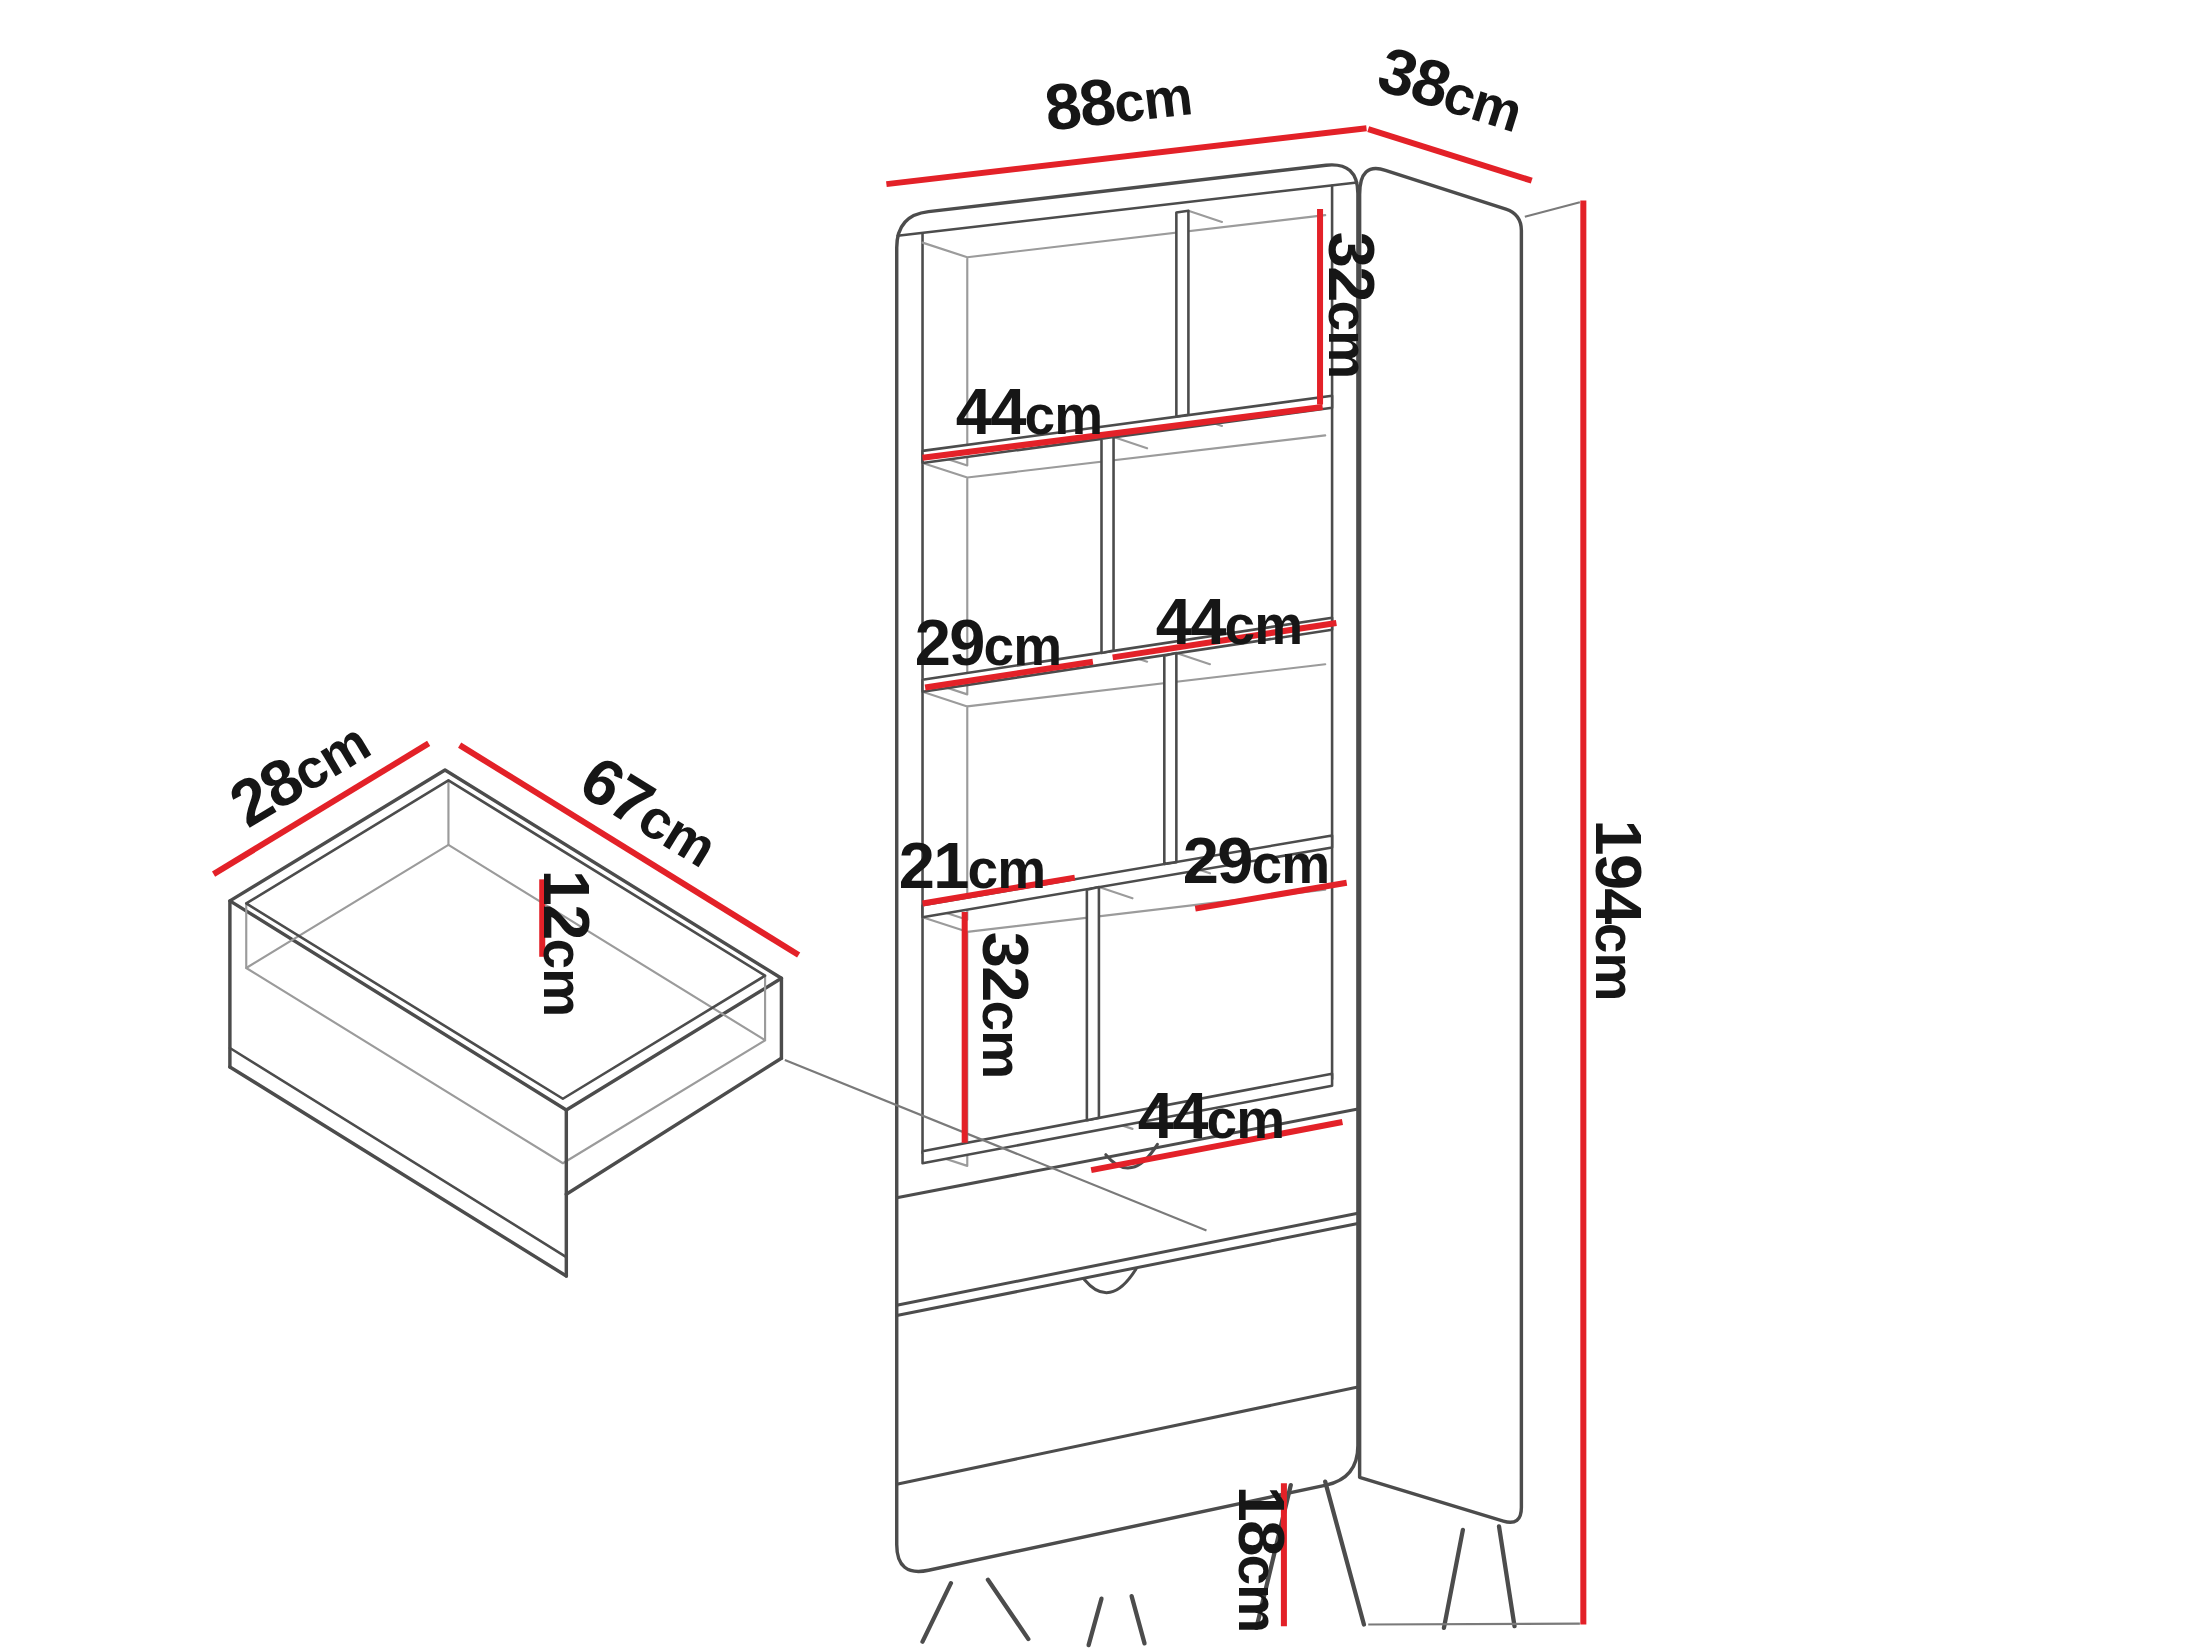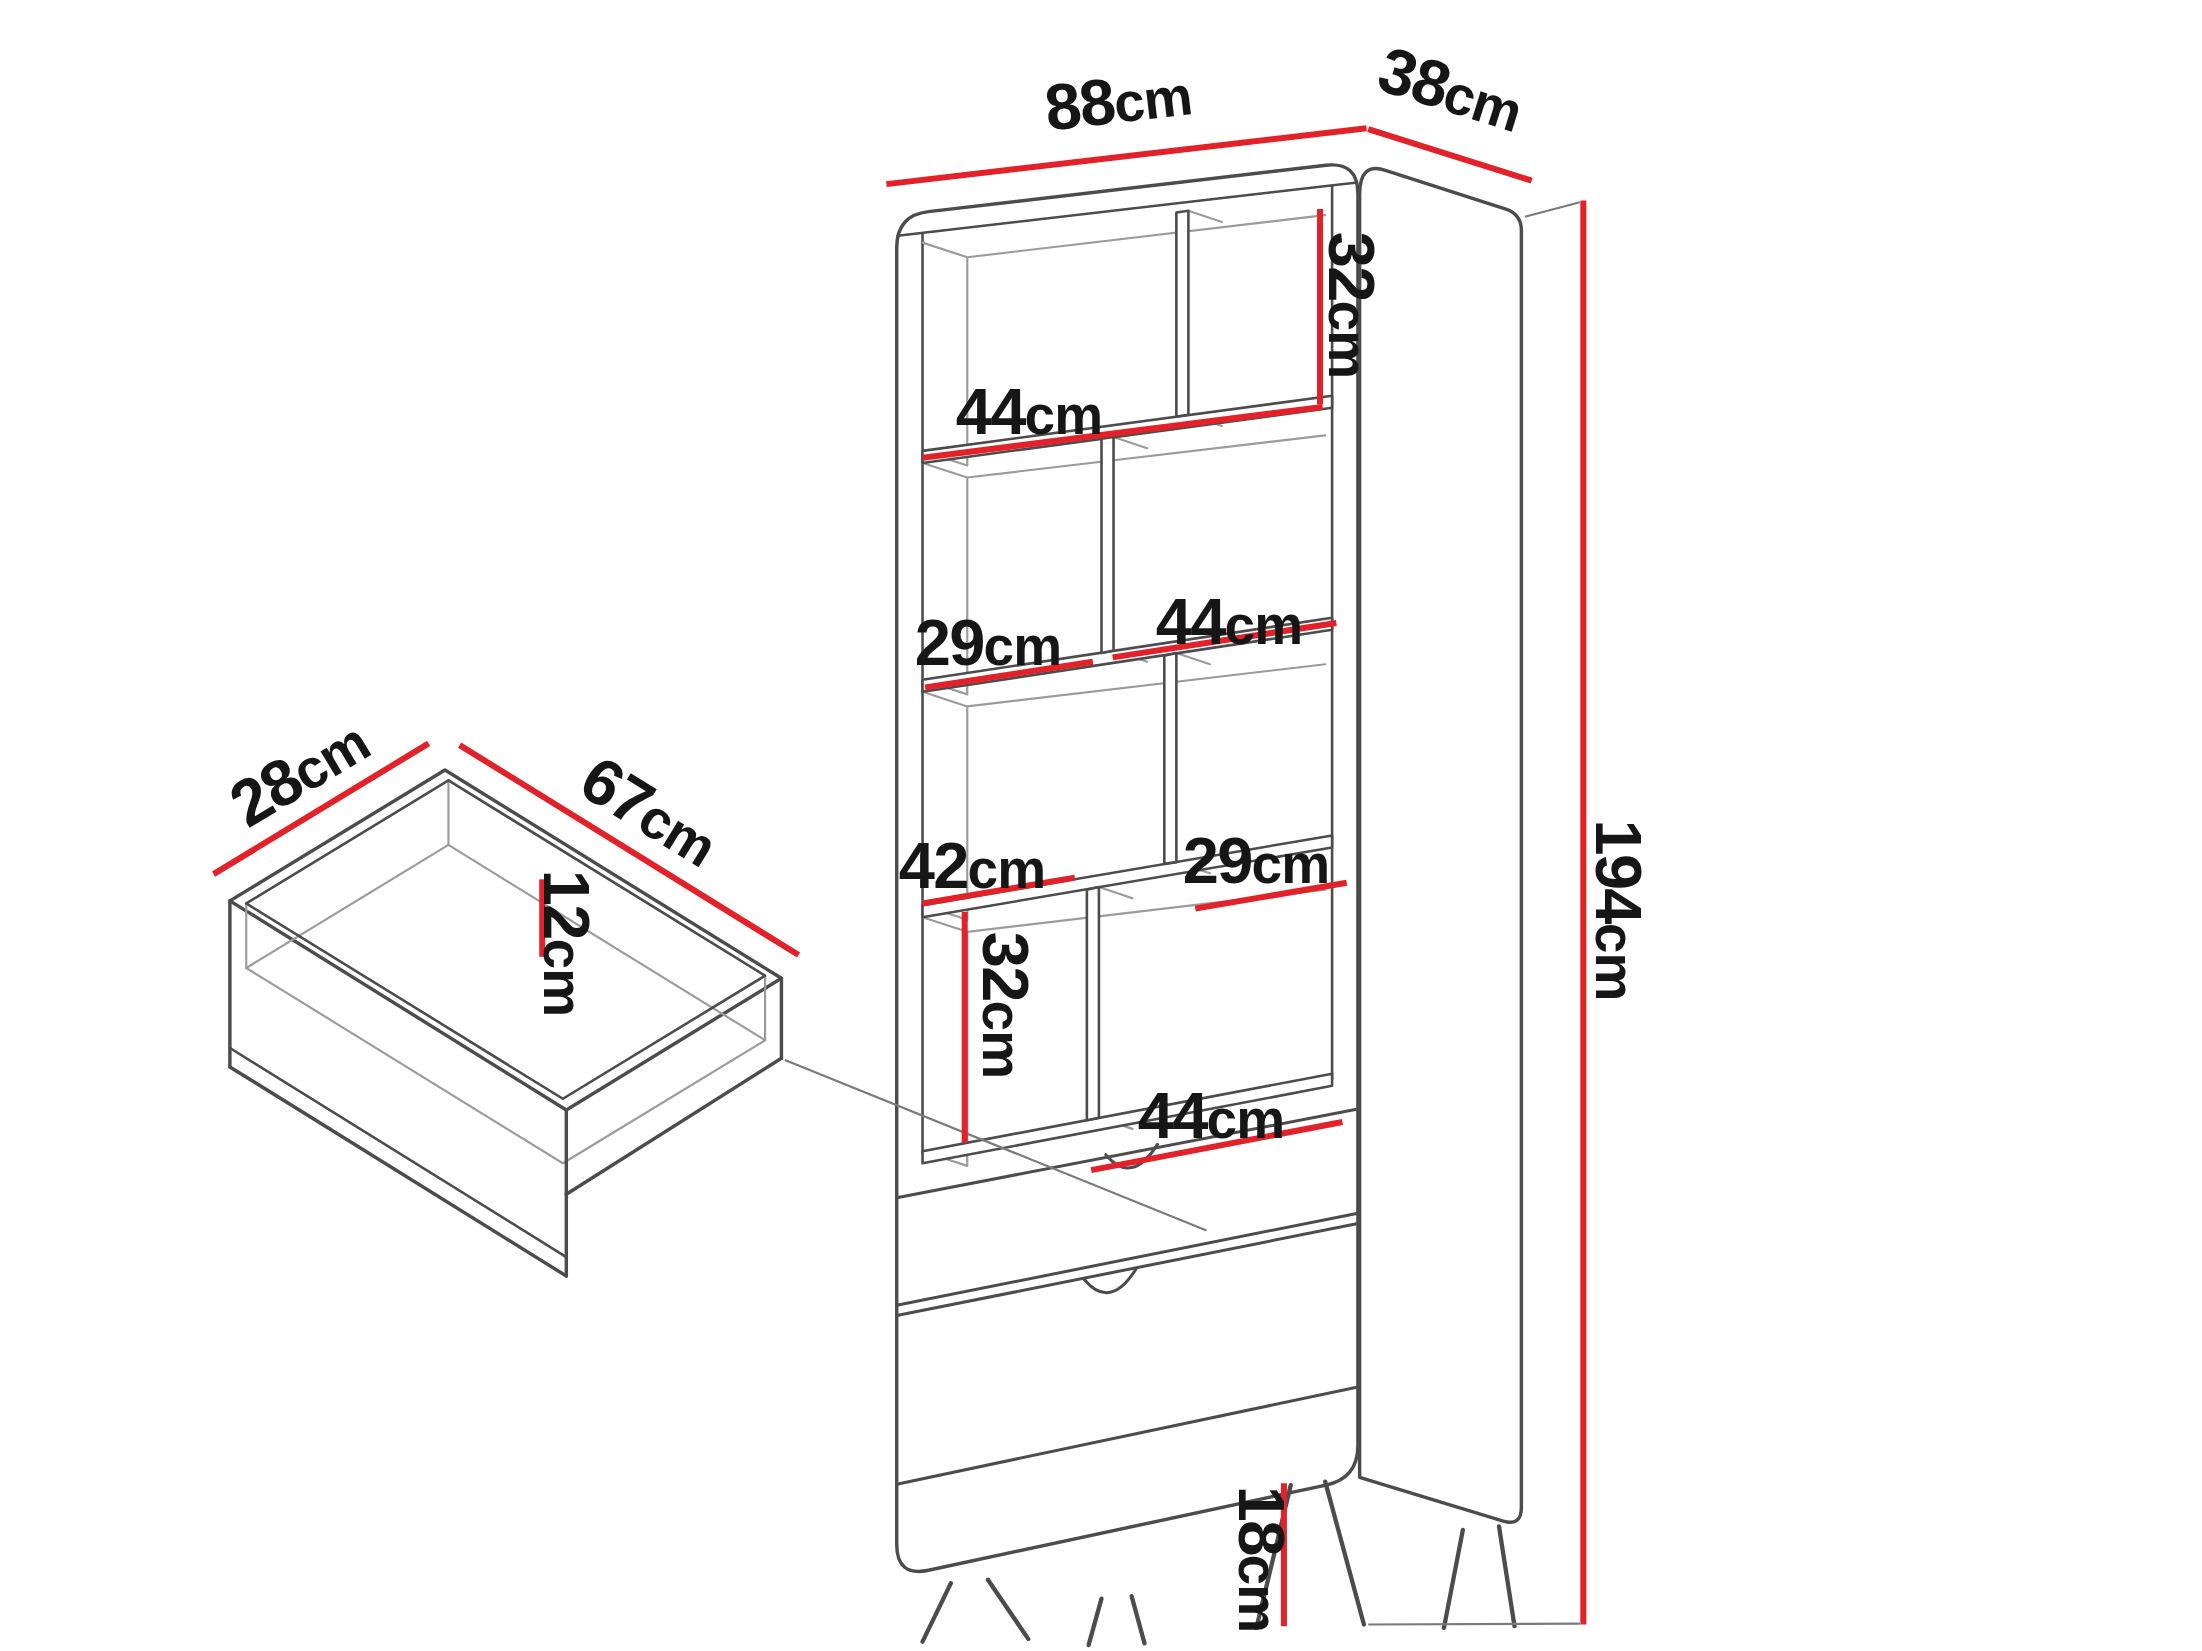--- a/index.html
+++ b/index.html
@@ -126,21 +126,21 @@
 <div class="dim-label" style="left:1618px;top:910px;--r:90deg"><span class="val">194</span><span class="unit">cm</span></div>
 
 <div class="dim-label" style="left:1351px;top:305px;--r:90deg"><span class="val">32</span><span class="unit">cm</span></div>
 
 <div class="dim-label" style="left:1029px;top:411px"><span class="val">44</span><span class="unit">cm</span></div>
 
 <div class="dim-label" style="left:988px;top:642px"><span class="val">29</span><span class="unit">cm</span></div>
 
 <div class="dim-label" style="left:1229px;top:621px"><span class="val">44</span><span class="unit">cm</span></div>
 
-<div class="dim-label" style="left:972px;top:865px"><span class="val">42</span><span class="unit">cm</span></div>
+<div class="dim-label" style="left:972px;top:865px"><span class="val">21</span><span class="unit">cm</span></div>
 
 <div class="dim-label" style="left:1256px;top:860px"><span class="val">29</span><span class="unit">cm</span></div>
 
 <div class="dim-label" style="left:1005px;top:1005px;--r:90deg"><span class="val">32</span><span class="unit">cm</span></div>
 
 <div class="dim-label" style="left:1211px;top:1115px"><span class="val">44</span><span class="unit">cm</span></div>
 
 <div class="dim-label" style="left:1261px;top:1559px;--r:90deg"><span class="val">18</span><span class="unit">cm</span></div>
 
 <div class="dim-label" style="left:299px;top:772px;--r:-31deg"><span class="val">28</span><span class="unit">cm</span></div>

